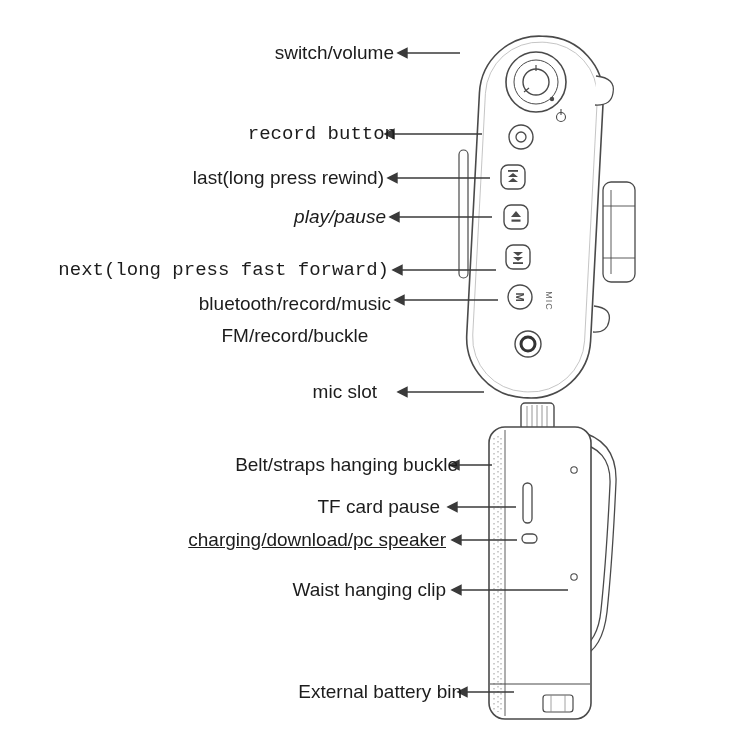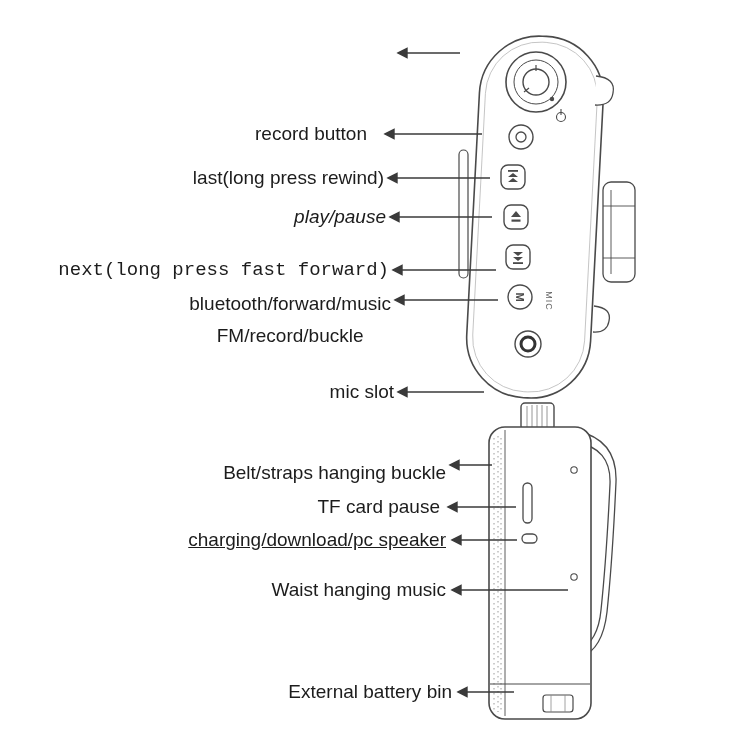--- a/index.html
+++ b/index.html
@@ -187,30 +187,31 @@
         <polygon points="452,590 461,585.5 461,594.5"></polygon>
           <line x1="460" y1="590" x2="568" y2="590"></line>
       </g>
       <g>
         <polygon points="458,692 467,687.5 467,696.5"></polygon>
           <line x1="466" y1="692" x2="514" y2="692"></line>
       </g>
     </g>
   </svg>
 
-  <div class="label" style="right:383px;top:123px;">record button</div>
+  <div class="label" style="right:356px;top:42px;">switch/volume</div>
+  <div class="label" style="right:354px;top:123px;font-family:Liberation Mono, monospace;">record button</div>
   <div class="label" style="right:366px;top:167px;">last(long press rewind)</div>
   <div class="label" style="right:364px;top:206px;font-style:italic;">play/pause</div>
   <div class="label" style="right:361px;top:259px;font-family:Liberation Mono, monospace;">next(long press fast forward)</div>
 
   <div class="label label-multiline" style="right:359px;top:288px;">
-    <div>bluetooth/forward/music</div>
+    <div>bluetooth/record/music</div>
     <div>FM/record/buckle</div>
   </div>
 
-  <div class="label" style="right:356px;top:381px;">mic slot</div>
-  <div class="label" style="right:304px;top:454px;margin-top:8px;">Belt/straps hanging buckle</div>
+  <div class="label" style="right:373px;top:381px;">mic slot</div>
+  <div class="label" style="right:292px;top:454px;">Belt/straps hanging buckle</div>
   <div class="label" style="right:310px;top:496px;">TF card pause</div>
   <div class="label" style="right:304px;top:529px;text-decoration:underline;">charging/download/pc speaker</div>
-  <div class="label" style="right:304px;top:579px;">Waist hanging music</div>
-  <div class="label" style="right:298px;top:681px;">External battery bin</div>
+  <div class="label" style="right:304px;top:579px;">Waist hanging clip</div>
+  <div class="label" style="right:288px;top:681px;">External battery bin</div>
 
 </div>
 
 </body></html>

